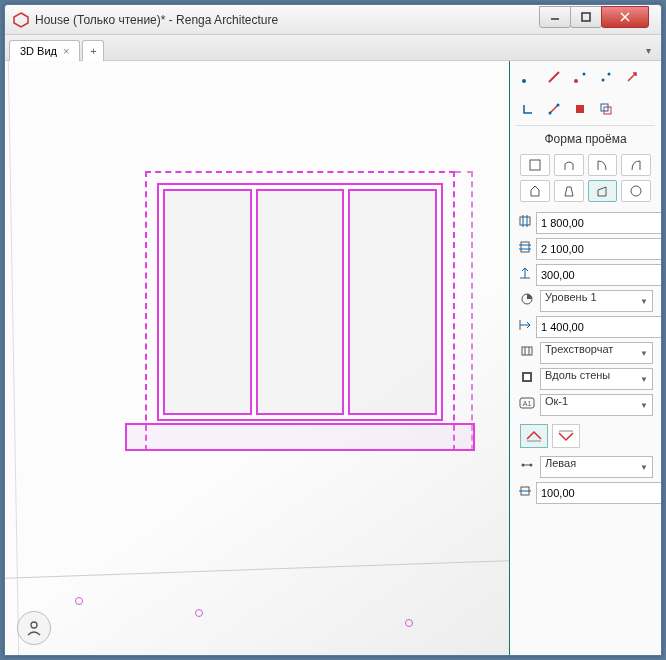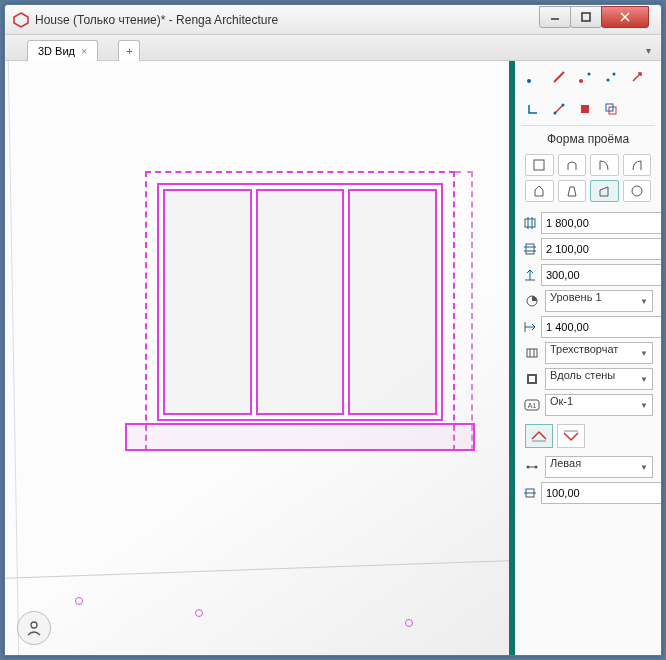--- a/index.html
+++ b/index.html
@@ -5,44 +5,44 @@
   * { box-sizing: border-box; margin: 0; padding: 0; font-family: "Segoe UI", Tahoma, sans-serif; }
   body { background: #5a7a9a; width: 666px; height: 660px; overflow: hidden; }
   .window { position: absolute; left: 4px; top: 4px; width: 658px; height: 652px; background: #fff; border: 1px solid #5a7a9a; border-radius: 4px 4px 0 0; box-shadow: 0 0 4px rgba(0,0,0,0.3); display: flex; flex-direction: column; }
   .titlebar { height: 30px; background: linear-gradient(#fafafa,#e8e8e8); border-bottom: 1px solid #ccc; display: flex; align-items: center; padding: 0 12px 0 8px; border-radius: 4px 4px 0 0; }
   .app-icon { width: 16px; height: 16px; margin-right: 6px; }
   .title { font-size: 12px; color: #333; flex: 1; }
   .win-controls { display: flex; height: 22px; margin-top: -6px; }
   .win-btn { width: 32px; height: 22px; display: flex; align-items: center; justify-content: center; font-size: 11px; border: 1px solid #aaa; background: linear-gradient(#f8f8f8,#e0e0e0); border-radius: 0 0 3px 3px; margin-left: -1px; }
   .win-btn.close { width: 48px; background: linear-gradient(#e88,#c43b2f); border-color: #a33; color: #fff; font-weight: bold; border-radius: 0 0 3px 3px;}
   .tabbar { height: 26px; background: linear-gradient(#f1f1f1,#e4e4e4); border-bottom: 1px solid #ccc; display: flex; align-items: flex-end; padding: 0 4px; }
-  .tab { background: #fff; border: 1px solid #bbb; border-bottom: none; padding: 4px 10px; font-size: 11px; border-radius: 3px 3px 0 0; display: flex; align-items: center; margin-right: 2px; margin-bottom: -1px; margin-left: 18px; }
+  .tab { background: #fff; border: 1px solid #bbb; border-bottom: none; padding: 4px 10px; font-size: 11px; border-radius: 3px 3px 0 0; display: flex; align-items: center; margin-right: 2px; margin-bottom: -1px; }
   .tab .close-x { margin-left: 6px; color: #888; font-size: 11px; }
   .tab.new { width: 22px; justify-content: center; padding: 4px 0; color: #666; }
   .tabbar-right { margin-left: auto; padding: 4px 6px; color: #666; font-size: 10px; }
   .content { flex: 1; display: flex; background: #fcfcfc; position: relative; overflow: hidden; }
   .viewport { flex: 1; position: relative; background: linear-gradient(145deg,#fcfcfc 60%, #ededed 100%); overflow: hidden; }
   .floor-line { position: absolute; left: 0; right: 0; bottom: 85px; height: 1px; background: #ccc; transform: skewY(-2deg); }
   .wall-line { position: absolute; left: 8px; top: 0; bottom: 0; width: 1px; background: #ddd; transform: skewX(1deg);}
   .window-obj { position: absolute; left: 140px; top: 110px; width: 310px; height: 280px; }
   .window-frame { position: absolute; inset: 0; border: 2px dashed #e040e0; }
   .window-inner { position: absolute; inset: 12px 12px 30px 12px; border: 2px solid #e040e0; display: flex; gap: 4px; padding: 4px;}
   .pane { flex: 1; border: 2px solid #e040e0; background: rgba(200,200,200,0.15);}
   .sill { position: absolute; left: -20px; right: -20px; bottom: 0; height: 28px; border: 2px solid #e040e0; background: rgba(240,200,240,0.2);}
   .side-dashed { position: absolute; top: 0; bottom: 0; right: -18px; width: 18px; border: 2px dashed #e080e0; border-left: none;}
   .marker { position: absolute; width: 8px; height: 8px; border: 1px solid #d060d0; border-radius: 50%; }
   .hud-btn { position: absolute; left: 12px; bottom: 10px; width: 34px; height: 34px; border: 1px solid #bbb; border-radius: 50%; background: #f4f4f4; display: flex; align-items: center; justify-content: center; font-size: 16px;}
-  .side-panel { width: 152px; background: #fafafa; border-left: 6px solid #0f766e; display: flex; flex-direction: column; font-size: 11px; color: #333; overflow-y: auto; }
+  .side-panel { width: 152px; background: #fafafa; border-left: 1px solid #0f766e; display: flex; flex-direction: column; font-size: 11px; color: #333; overflow-y: auto; }
   .tool-row { display: flex; gap: 2px; padding: 4px 6px; }
   .tool-btn { width: 24px; height: 24px; border: 1px solid transparent; display: flex; align-items: center; justify-content: center; border-radius: 2px; font-size: 12px;}
   .section-title { text-align: center; padding: 6px 0 4px; border-top: 1px solid #ddd; margin: 0 6px; font-size: 12px;}
   .shape-grid { display: grid; grid-template-columns: repeat(4, 1fr); gap: 4px; padding: 4px 10px 8px;}
   .shape-btn { height: 22px; border: 1px solid #ccc; border-radius: 2px; background: #fff; display: flex; align-items: center; justify-content: center;}
   .shape-btn.sel { border-color: #7bb; background: #e8f4f4;}
-  .param-row { display: flex; align-items: center; padding: 2px 8px; gap: 4px;}
+  .param-row { display: flex; padding: 2px 8px; gap: 4px;}
   .param-icon { width: 18px; height: 18px; display: flex; align-items: center; justify-content: center; font-size: 11px; color: #444;}
   .param-input { flex: 1; height: 22px; border: 1px solid #bbb; padding: 0 4px; font-size: 11px; background: #fff;}
   .param-select { flex: 1; height: 22px; border: 1px solid #bbb; font-size: 11px; background: #fff; padding: 0 16px 0 4px; position: relative;}
   .sel-arrow { position: absolute; right: 4px; top: 50%; transform: translateY(-50%); font-size: 8px; color: #666;}
   .fill-row { display: flex; gap: 4px; padding: 6px 10px;}
   .fill-btn { width: 28px; height: 24px; border: 1px solid #ccc; background: #fff; display: flex; align-items: center; justify-content: center;}
   .fill-btn.sel { border-color: #7bb; background: #e8f4f4;}
   svg { display: block; }
 </style>
 </head>

